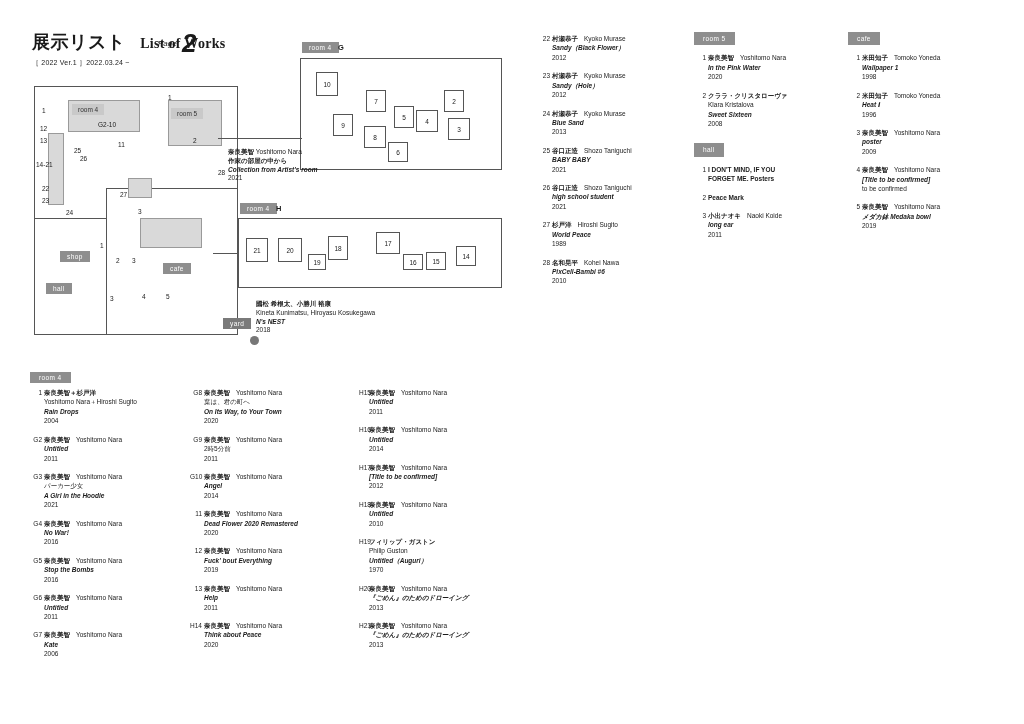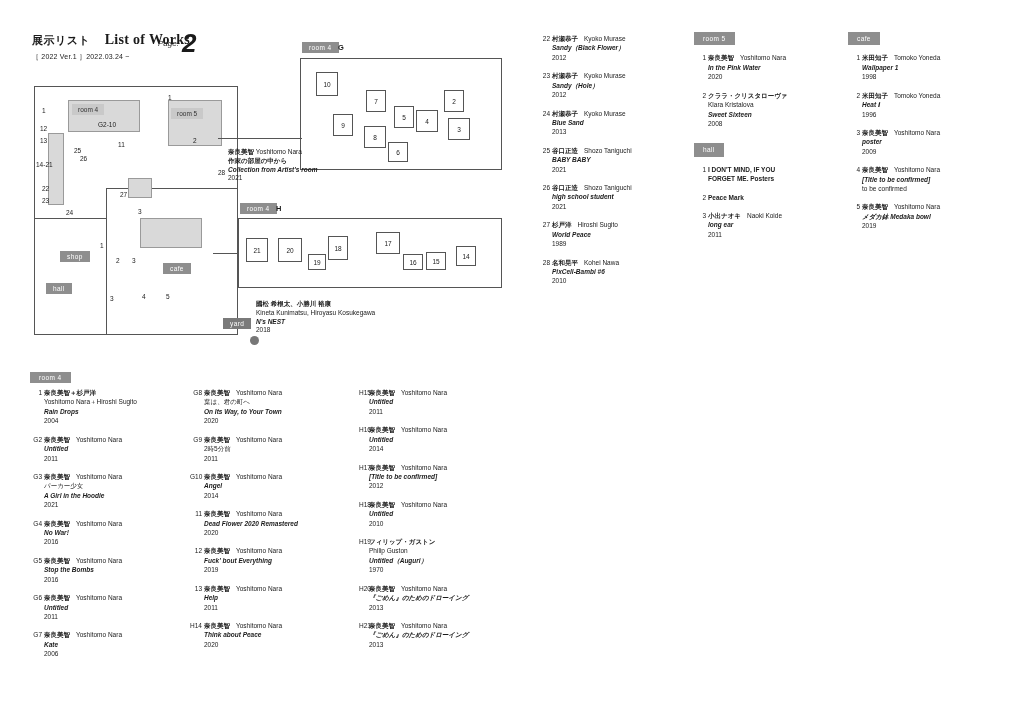--- a/index.html
+++ b/index.html
@@ -8,21 +8,21 @@
     background:#ffffff;
     font-family:"Liberation Sans","DejaVu Sans",sans-serif;
     color:#1a1a1a;
     position:relative;
     overflow:hidden;
   }
   .page{position:absolute;left:0;top:0;width:1024px;height:724px;}
 
   
   .hdr{position:absolute;left:32px;top:30px;}
-  .hdr .t1{font-size:11px;font-weight:bold;letter-spacing:.5px;display:inline-block;}
+  .hdr .t1{font-size:18px;font-weight:bold;letter-spacing:.5px;display:inline-block;}
   .hdr .t2{font-size:14px;font-weight:bold;display:inline-block;margin-left:10px;letter-spacing:.3px;font-family:Liberation Serif, serif;}
   .hdr .sub{font-size:7px;margin-top:4px;letter-spacing:.2px;color:#222;}
   .pageno{position:absolute;left:158px;top:28px;font-size:8px;font-style:italic;}
   .pageno .big{font-size:26px;font-weight:bold;display:inline-block;vertical-align:-6px;margin-left:3px;}
 
   
   .map{position:absolute;left:28px;top:78px;width:470px;height:270px;}
   .rect{position:absolute;border:1px solid #555;background:#fff;}
   .fill{position:absolute;background:#d9d9d9;border:1px solid #9a9a9a;}
   .lbl{position:absolute;font-size:6.5px;line-height:1;}

